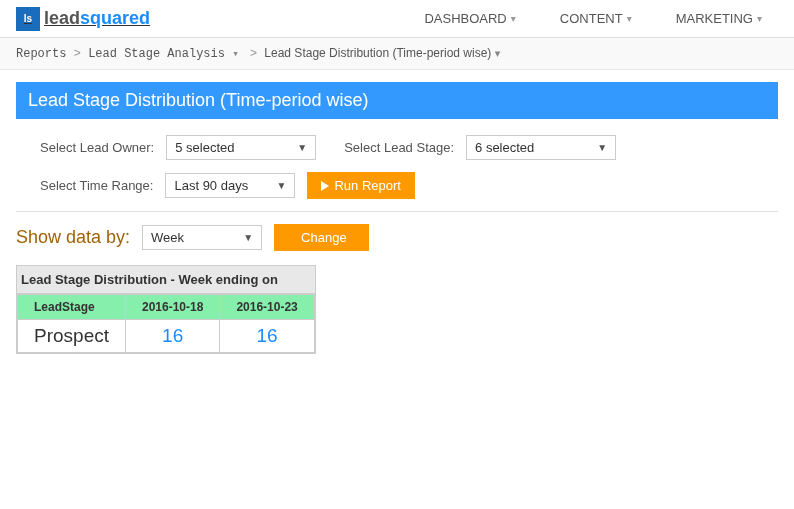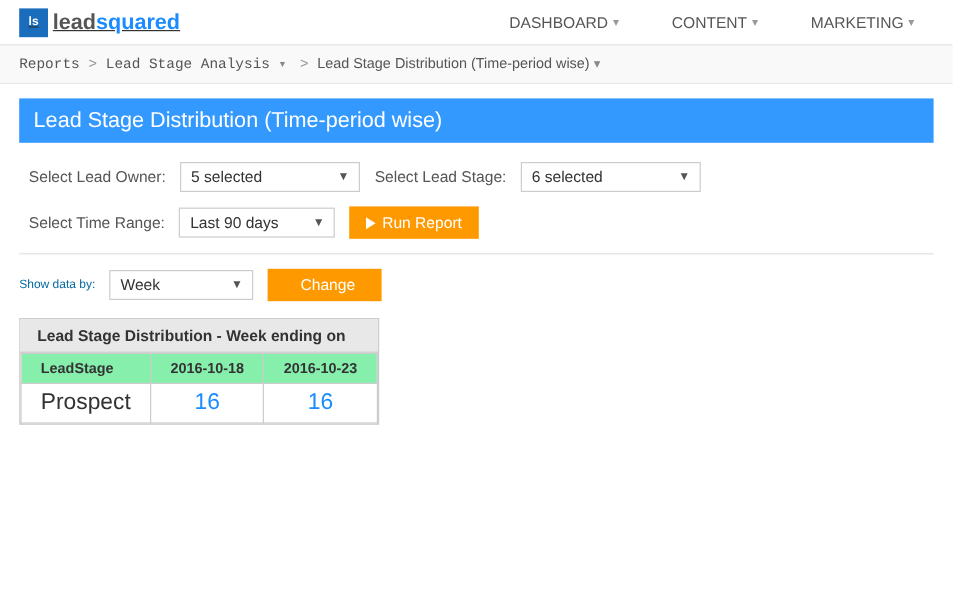--- a/index.html
+++ b/index.html
@@ -106,20 +106,21 @@
     .filter-row {
       display: flex;
       align-items: center;
       gap: 12px;
       margin-bottom: 12px;
     }
     .filter-label {
       color: #555;
       font-size: 13px;
       white-space: nowrap;
+      margin-left: 16px;
     }
     .filter-select {
       display: flex;
       align-items: center;
       border: 1px solid #ccc;
       background: #fff;
       padding: 4px 8px;
       cursor: pointer;
       min-width: 150px;
       justify-content: space-between;
@@ -165,22 +166,22 @@
     }
 
     
     .show-data-row {
       display: flex;
       align-items: center;
       gap: 12px;
       margin-bottom: 14px;
     }
     .show-data-label {
-      color: #0369a1;
-      font-size: 10px;
+      color: #a16207;
+      font-size: 18px;
     }
 
     .btn-change {
       background: #f90;
       border: none;
       color: #fff;
       padding: 6px 22px;
       cursor: pointer;
       font-size: 13px;
       display: flex;
@@ -188,21 +189,21 @@
       gap: 5px;
     }
 
     
     .table-container {
       border: 1px solid #ccc;
       display: inline-block;
     }
     .table-title {
       background: #e8e8e8;
-      padding: 6px 14px;
+      padding: 6px 4px;
       font-size: 13px;
       font-weight: bold;
       color: #333;
       border-bottom: 1px solid #ccc;
     }
     table {
       border-collapse: collapse;
       min-width: 260px;
     }
     thead tr th {

